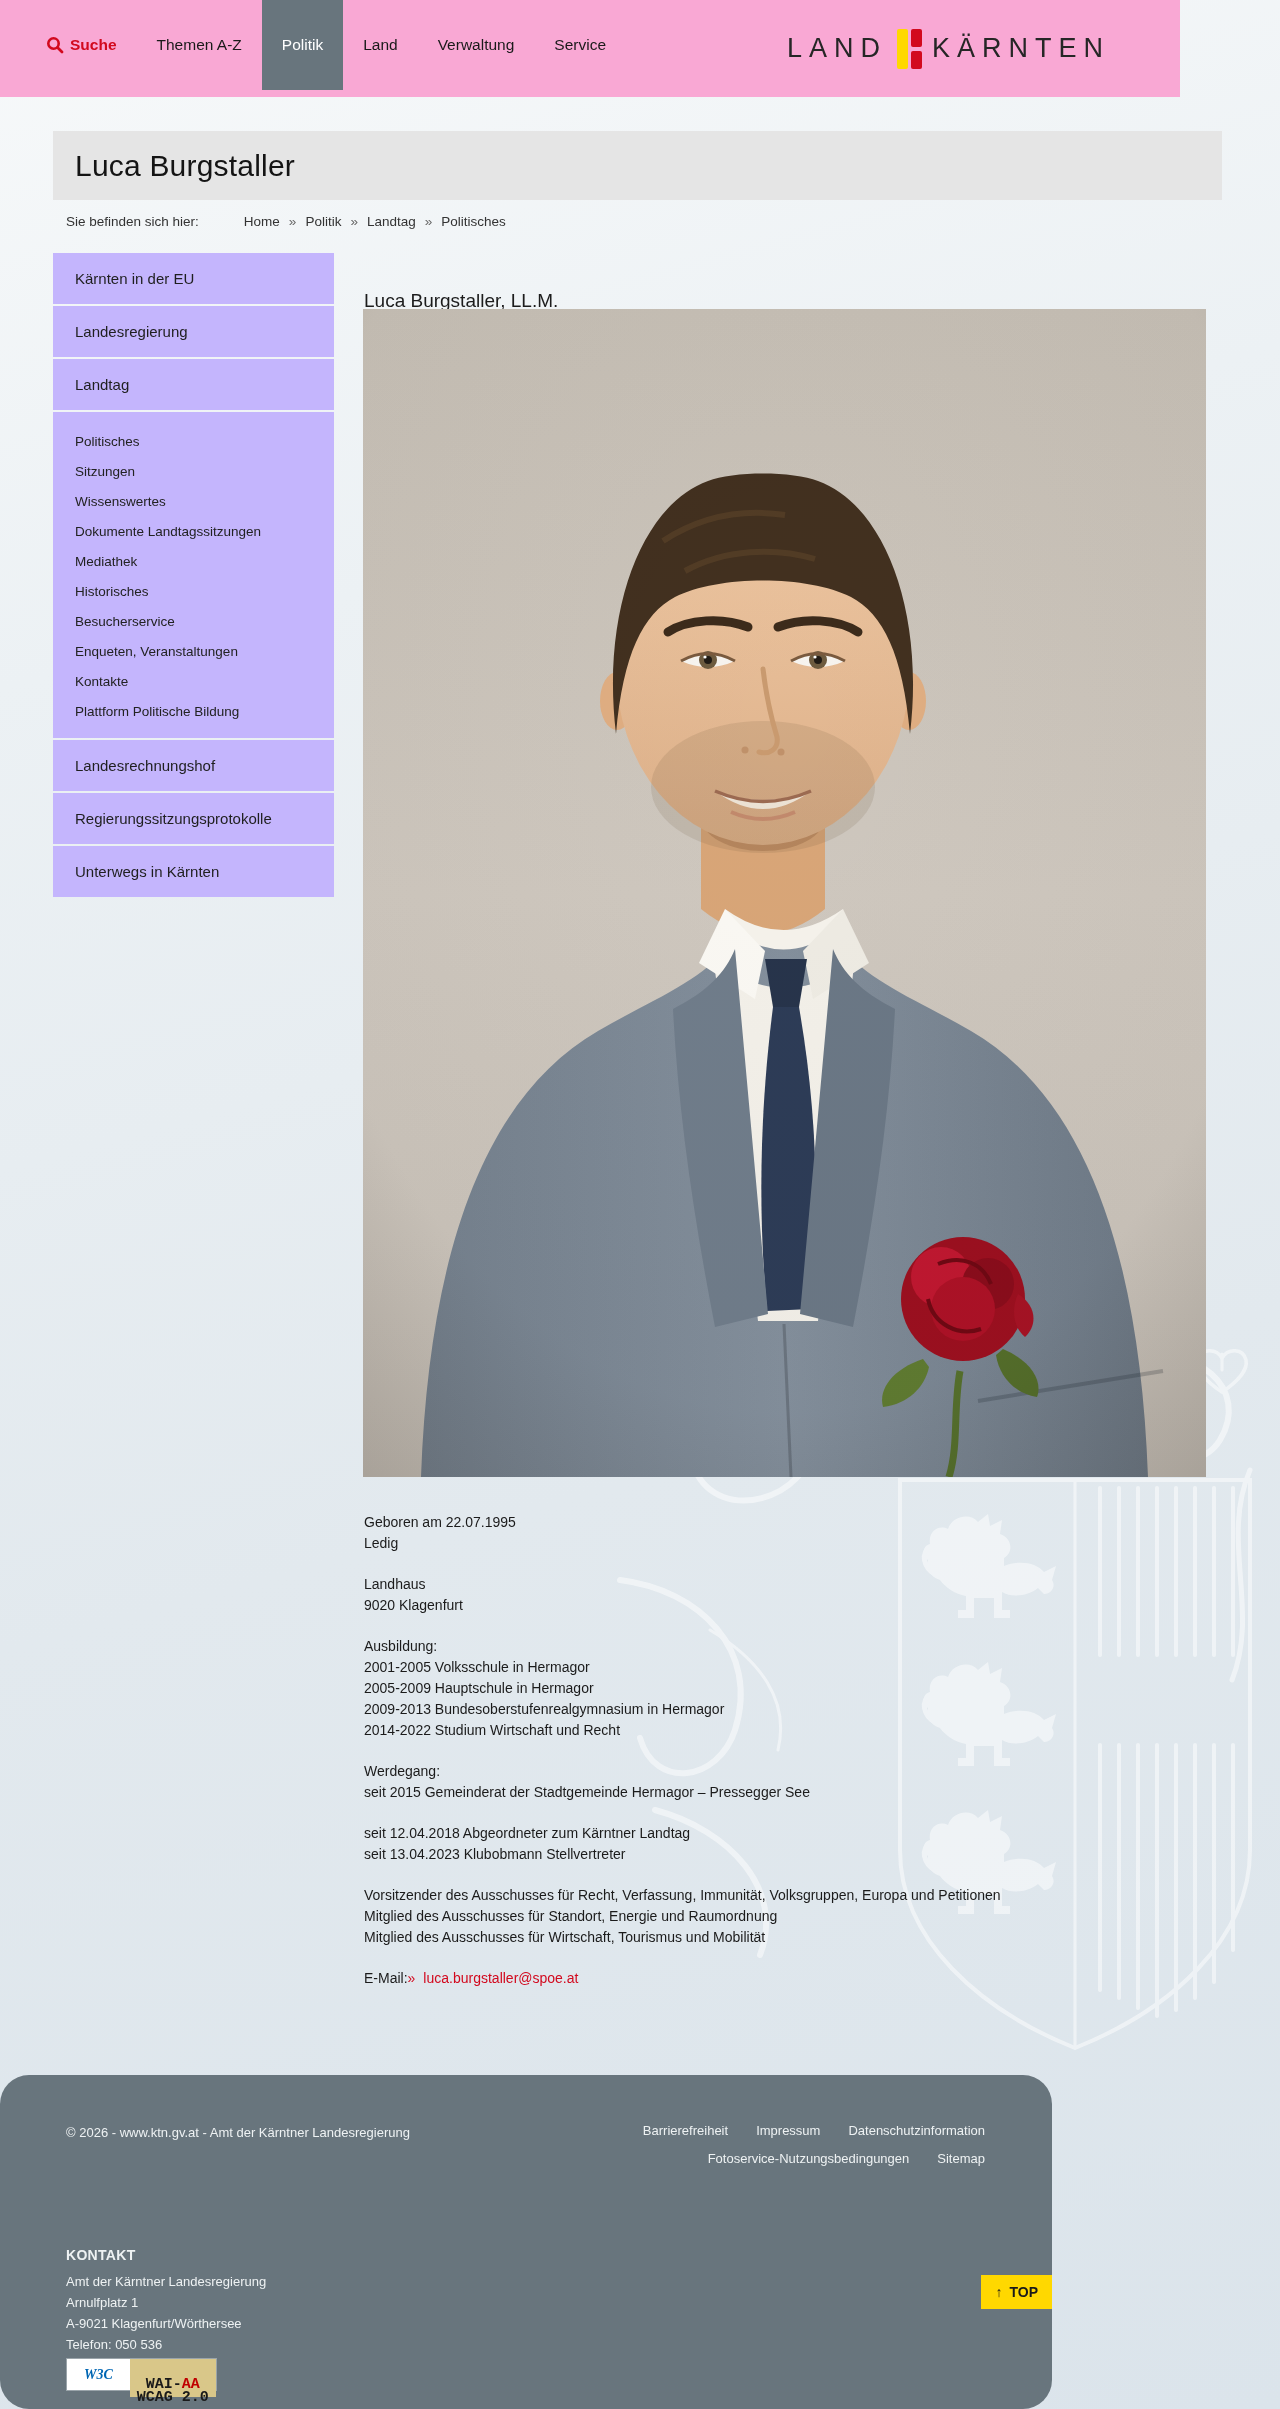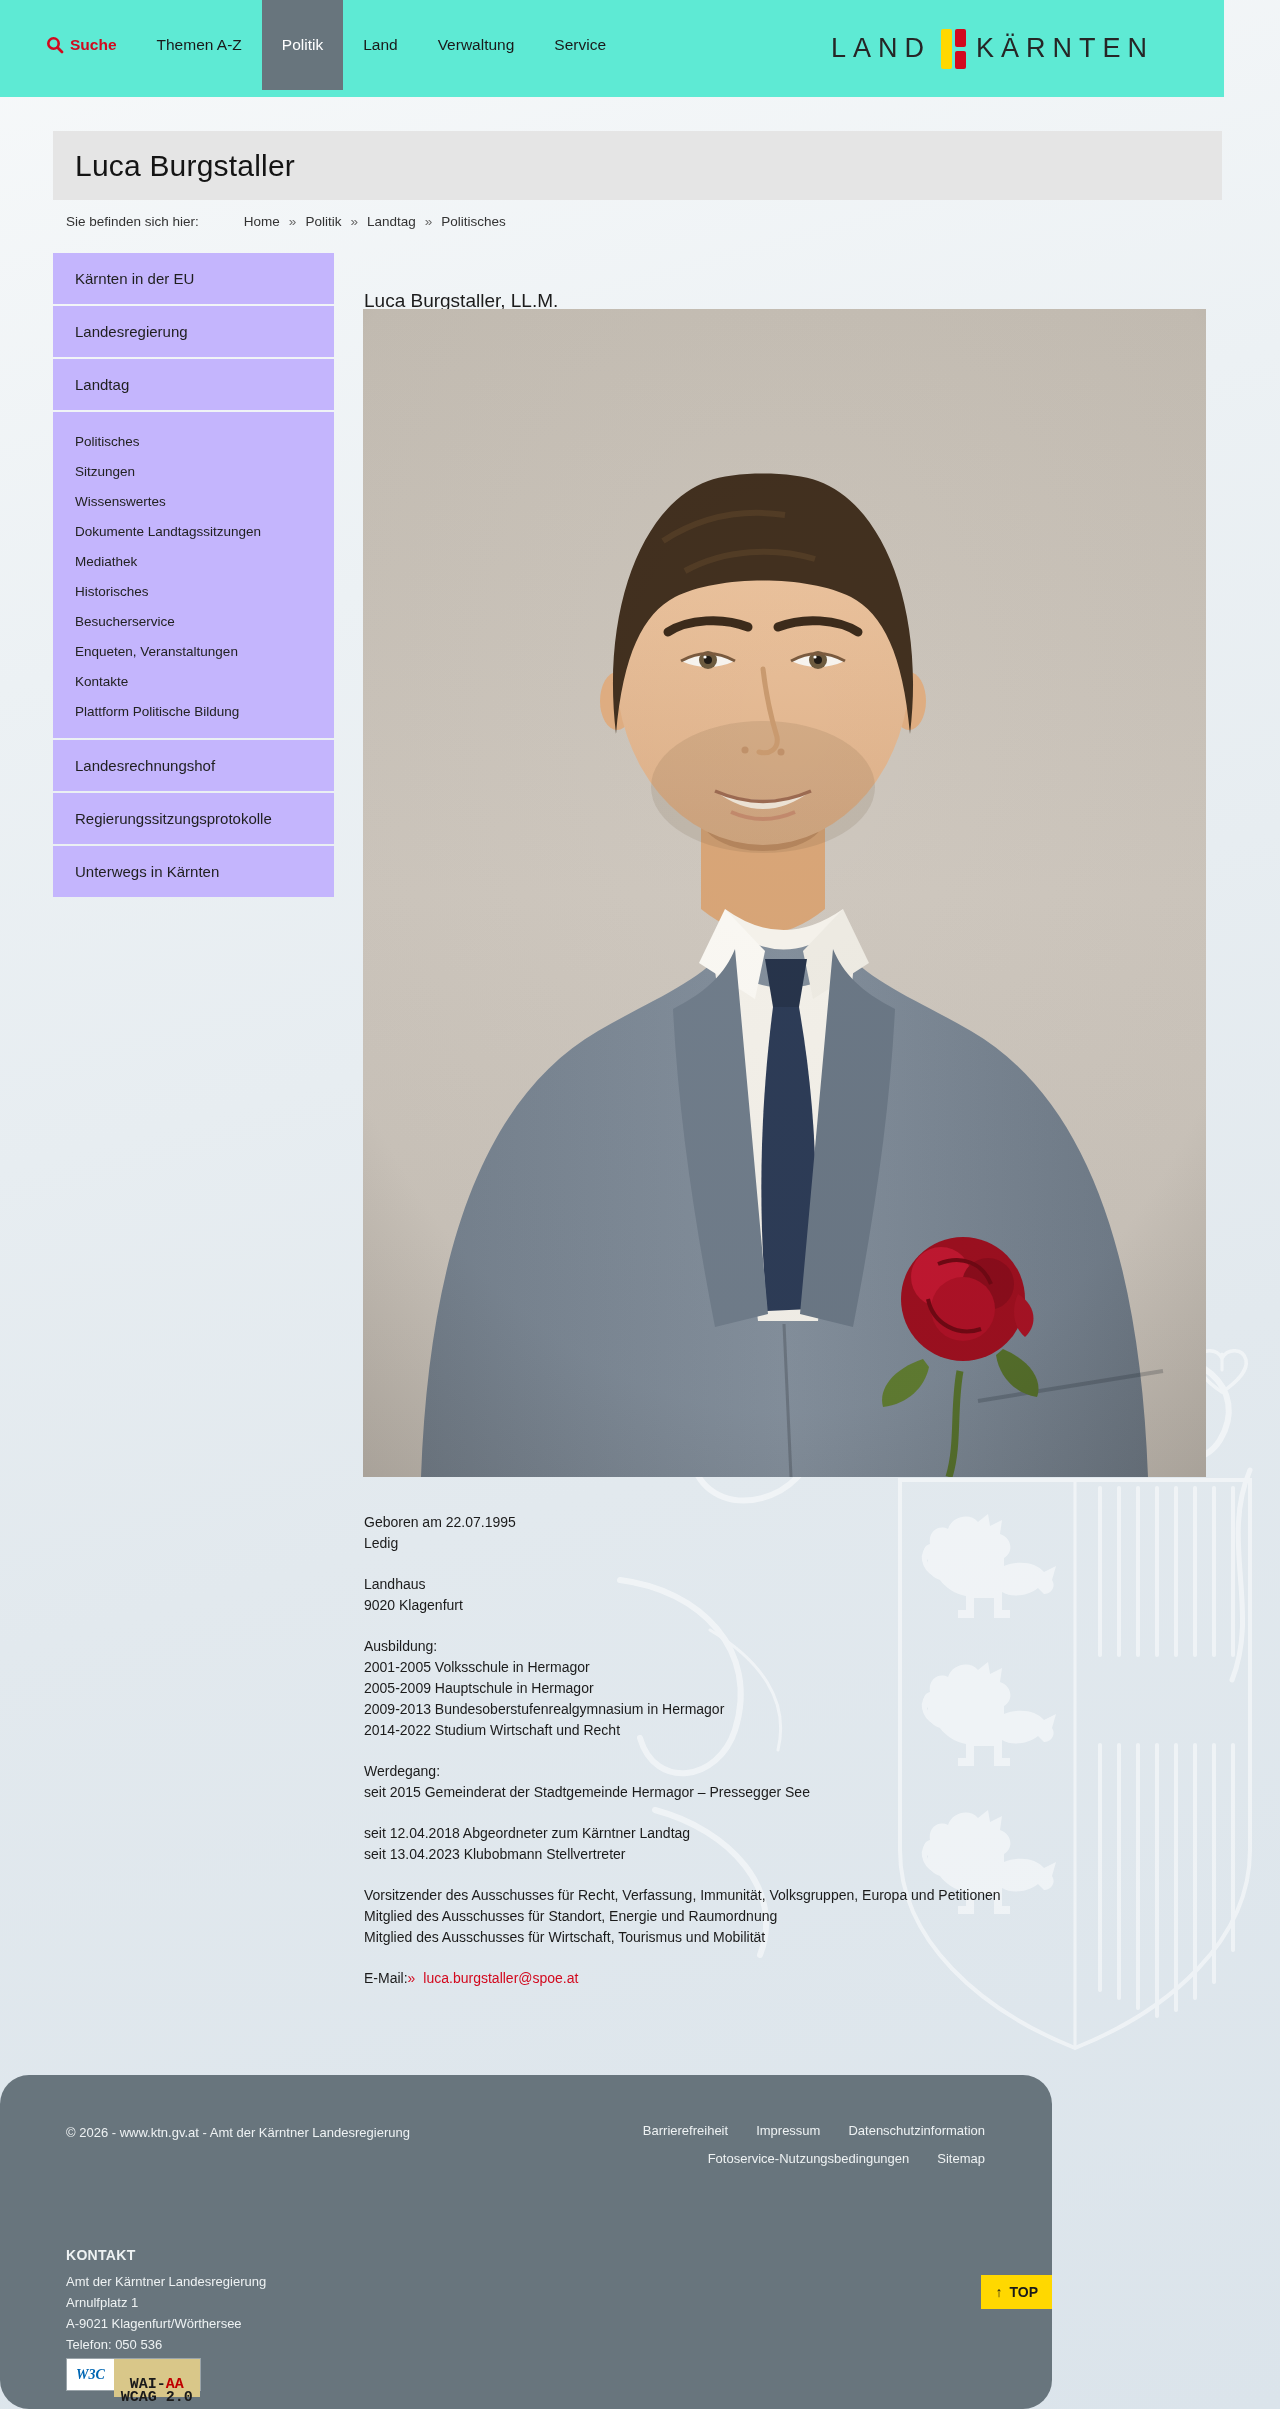--- a/index.html
+++ b/index.html
@@ -3,21 +3,21 @@
 <meta charset="utf-8">
 <title>Luca Burgstaller</title>
 <style>
   html,body{margin:0;padding:0;}
   body{
     position:relative;width:1280px;height:2409px;overflow:hidden;
     font-family:"Liberation Sans",sans-serif;
     background:linear-gradient(165deg,#f7f9fa 0%,#ecf1f4 25%,#e2e9ee 60%,#dbe4eb 100%);
   }
   
-  .header{position:absolute;top:0;left:0;width:1180px;height:97px;background:#5eead4;padding-left:44px;}
+  .header{position:absolute;top:0;left:0;width:1180px;height:97px;background:#f9a8d4;}
   .nav{position:absolute;left:46px;top:0;height:97px;display:flex;align-items:stretch;}
   .nav-item{display:flex;align-items:center;padding:0 20px;height:90px;font-size:15.5px;color:#1a1a1a;cursor:pointer;white-space:nowrap;}
   .nav-item.search{color:#d2091e;padding-left:0;gap:6px;font-weight:bold;}
   .nav-item.active{background:#68757d;color:#ffffff;}
   .search-icon{display:flex;align-items:center;}
   .logo{position:absolute;right:70px;top:0;height:97px;display:flex;align-items:center;gap:10px;cursor:pointer;}
   .logo-word{font-size:27px;letter-spacing:7px;color:#262626;}
   .logo-shield{display:flex;gap:3px;height:40px;}
   .ls-y{width:11px;height:40px;background:#ffd800;border-radius:2px;}
   .ls-r{display:flex;flex-direction:column;gap:4px;}
@@ -45,21 +45,21 @@
   .email-link{color:#d2091e;text-decoration:none;cursor:pointer;margin-left:8px;}
   
   .footer{position:absolute;left:0;top:2075px;width:1052px;height:334px;background:#68757d;color:#eef2f3;border-radius:29px;}
   .f-copy{position:absolute;left:66px;top:50px;font-size:13px;}
   .f-links{position:absolute;right:67px;top:48px;text-align:right;font-size:13px;}
   .f-links-row{display:flex;justify-content:flex-end;gap:28px;margin-bottom:13px;}
   .f-link{cursor:pointer;white-space:nowrap;}
   .f-kontakt{position:absolute;left:66px;top:166px;font-size:14px;font-weight:bold;letter-spacing:.3px;margin-top:6px;}
   .f-address{position:absolute;left:66px;top:196px;font-size:13px;line-height:21px;}
   .badge{position:absolute;left:66px;top:283px;height:33px;display:flex;border:1px solid #9aa4aa;cursor:pointer;box-sizing:border-box;}
-  .badge-w3c{background:#ffffff;color:#0066b3;display:flex;align-items:center;padding:0 9px;font-family:"Liberation Serif",serif;font-style:italic;font-weight:bold;font-size:14px;}
+  .badge-w3c{background:#ffffff;color:#0066b3;display:flex;align-items:center;padding:0 17px;font-family:"Liberation Serif",serif;font-style:italic;font-weight:bold;font-size:14px;}
   .badge-wai{background:#d9c789;color:#1a1a1a;font-family:"Liberation Mono",monospace;font-weight:bold;font-size:15px;line-height:13px;padding:19px 7px;text-align:center;white-space:nowrap;}
   .badge-level{color:#c00000;}
   .top-btn{position:absolute;right:0;top:200px;height:34px;background:#ffd800;display:flex;align-items:center;gap:7px;padding:0 14px;font-size:14px;font-weight:bold;color:#1a1a1a;cursor:pointer;}
   .top-arrow{font-weight:400;}
 </style>
 </head>
 <body>
 
 <header class="header">
   <nav class="nav">

